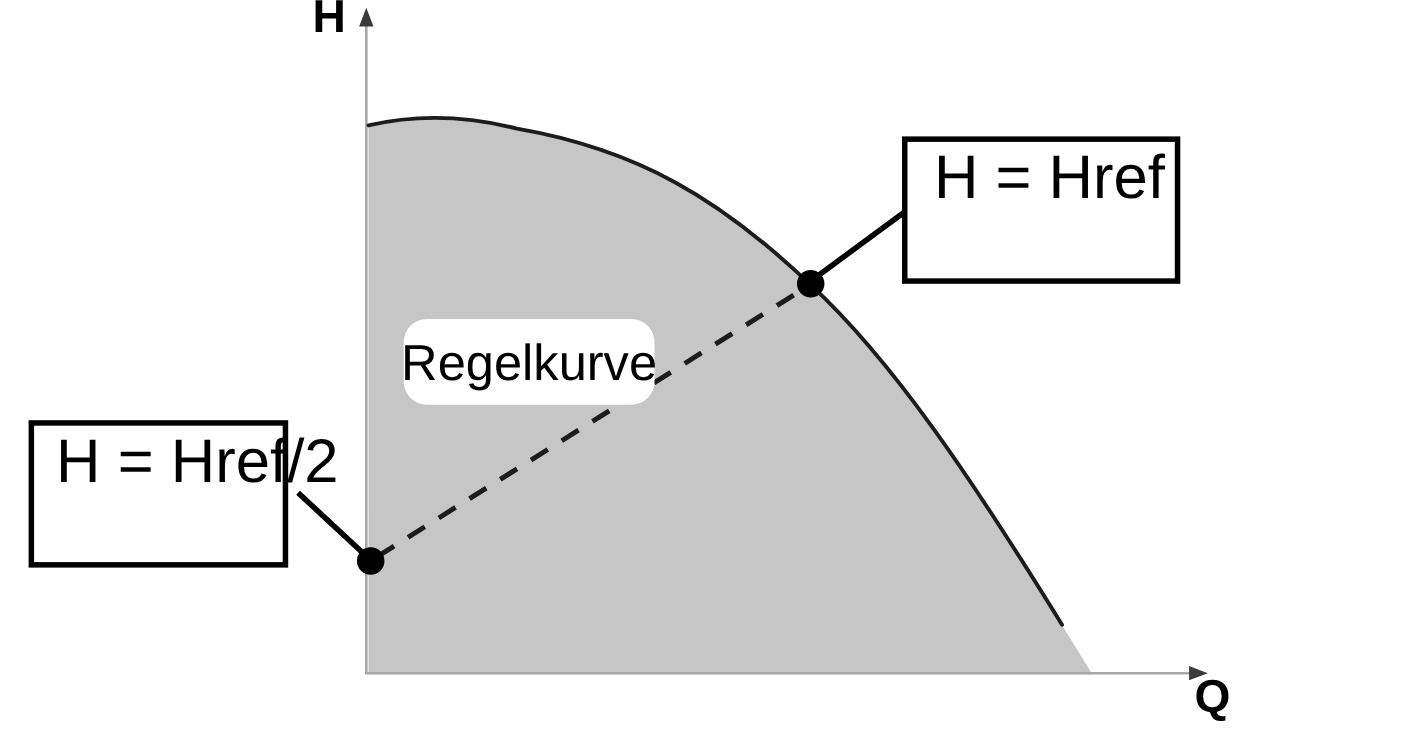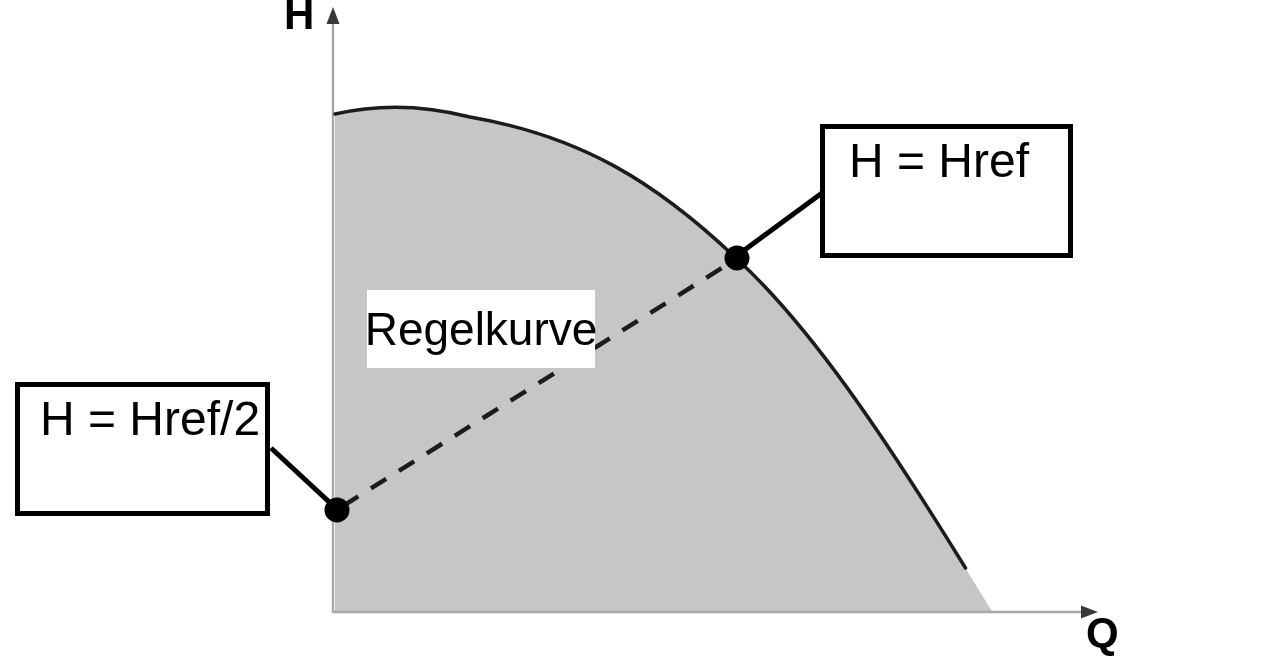--- a/index.html
+++ b/index.html
@@ -33,36 +33,36 @@
     font-size:42px;font-weight:bold;line-height:42px;
     letter-spacing:0;
   }
   .axis-label.y{left:284px;top:-6px;}
   .axis-label.x{left:1086px;top:612px;}
 
   .white-label{
     position:absolute;
     background:var(--bg);
     display:flex;align-items:center;justify-content:center;
-    font-size:46px;line-height:1;white-space:nowrap;
+    font-size:46px;line-height:1;white-space:nowrap;border-radius:21px;
   }
   .white-label.regelkurve{left:367px;top:290px;width:228px;height:78px;}
   .white-label.betriebsbereich{left:588px;top:486px;width:318px;height:80px;}
 
   .callout{
     position:absolute;
     box-sizing:border-box;
     background:var(--bg);
     border:5px solid var(--ink);
-    font-size:48px;line-height:50px;
+    font-size:56px;line-height:50px;
     padding-top:7px;
     white-space:nowrap;
   }
   .callout.ref{left:820px;top:124px;width:253px;height:134px;padding-left:24px;}
-  .callout.zero{left:15px;top:382px;width:255px;height:134px;padding-left:20px;}
+  .callout.zero{left:26px;top:382px;width:236px;height:134px;padding-left:20px;}
 </style>
 </head>
 <body>
 
 <div class="stage">
 
   <svg width="1280" height="665" viewBox="0 0 1280 665">
 
     <path class="region-fill" d="M 335,114 Q 400,99 470,117 C 580,136 655,181 737,259
              C 820,336 900,461 993,613 L 335,613 Z"></path>

